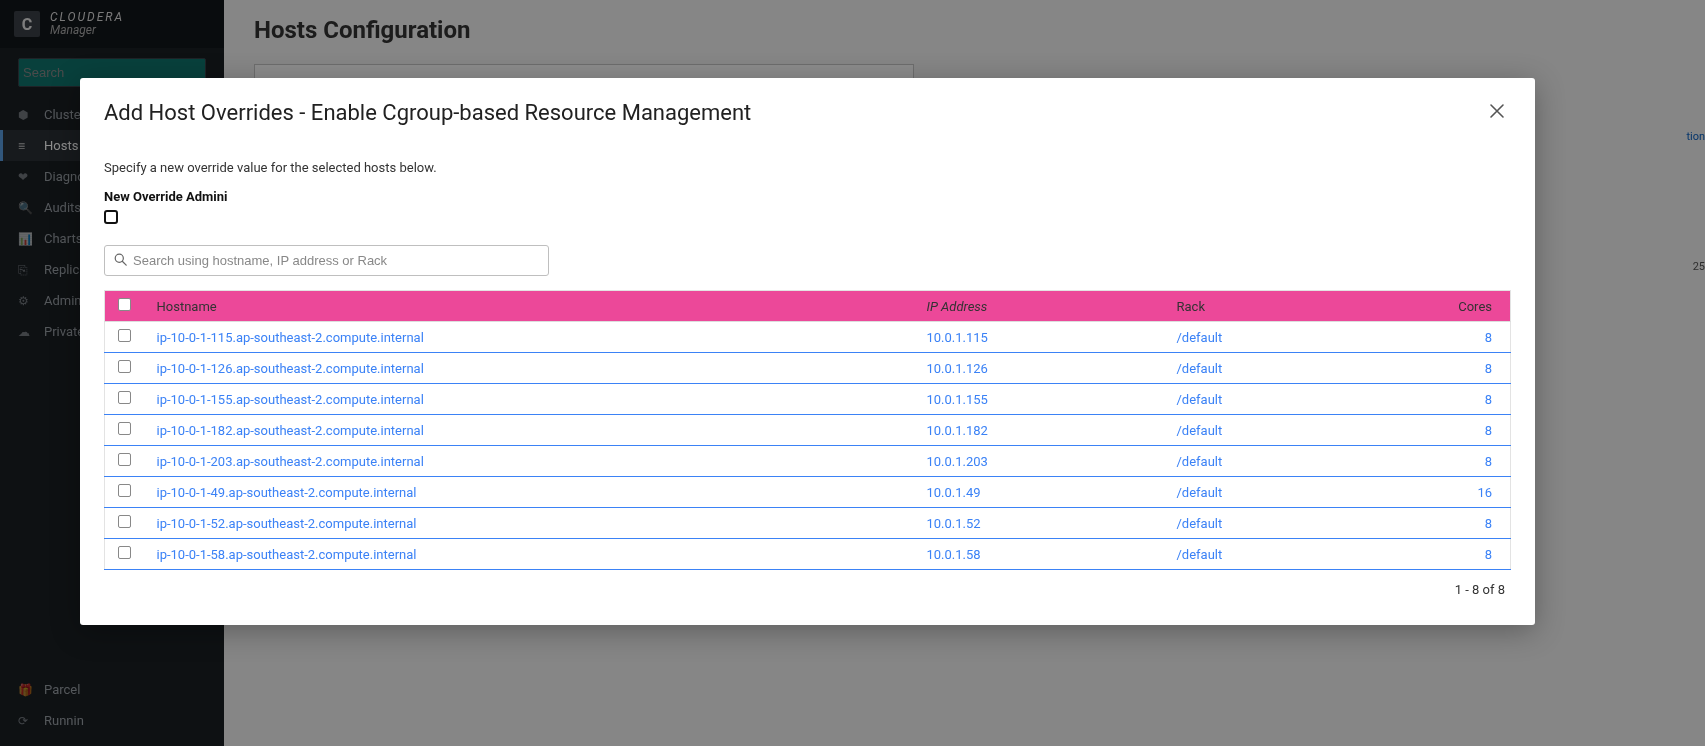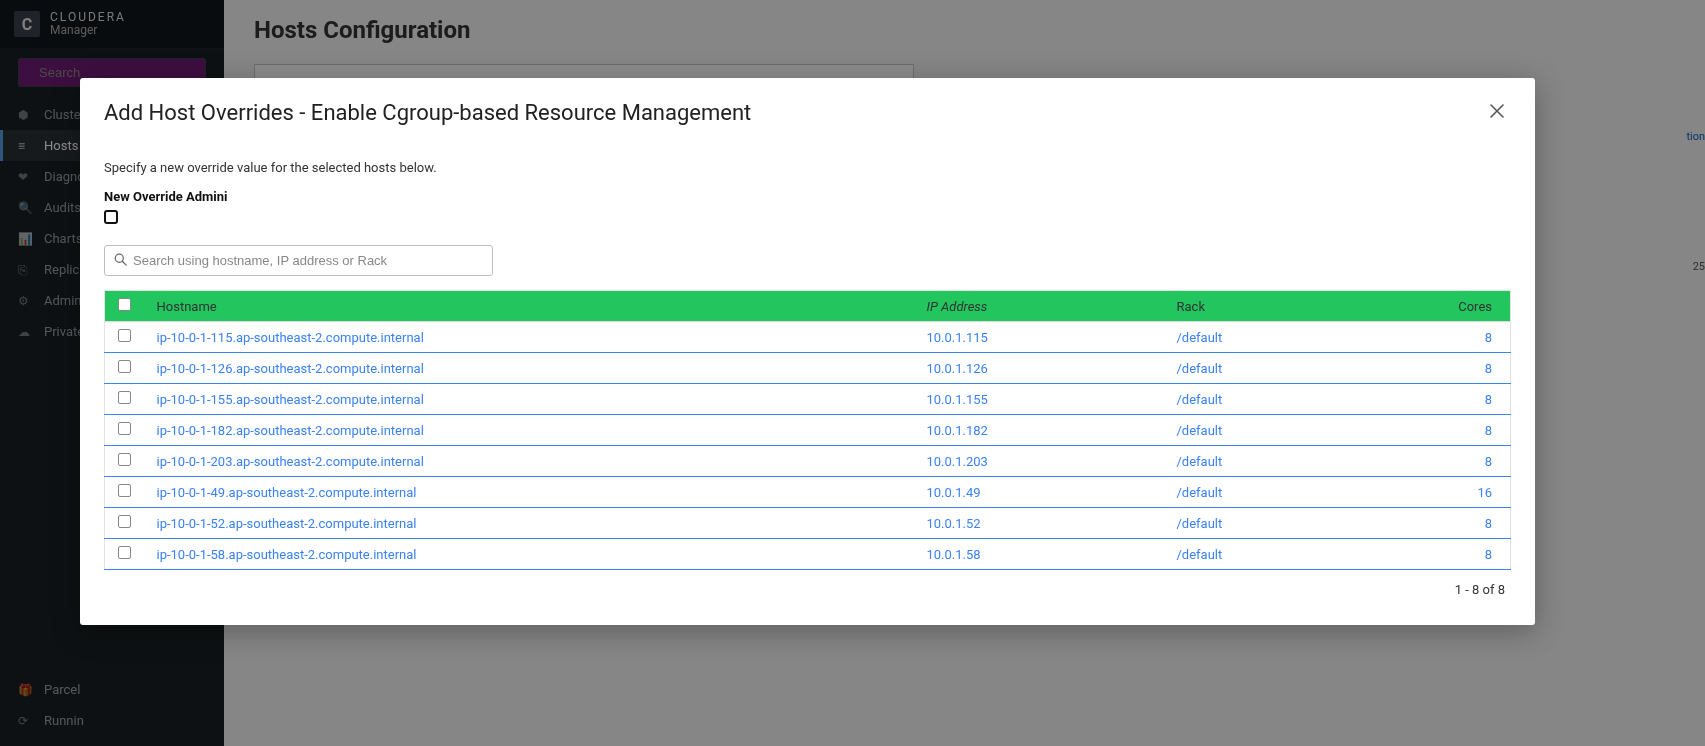--- a/index.html
+++ b/index.html
@@ -38,32 +38,32 @@
   .brand-logo {
     width: 26px; height: 26px;
     background: #3b4148;
     color: #e6e6e6;
     display: flex; align-items: center; justify-content: center;
     font-weight: 700;
     border-radius: 2px;
     margin-right: 10px;
     font-size: 16px;
   }
-  .brand-text { line-height: 1.1; }
+  .brand-text { line-height: 1.1; font-style: italic; }
   .brand-text .line1 { font-size: 12px; letter-spacing: 2px; color: #ddd; }
   .brand-text .line2 { font-size: 12px; color: #aaa; }
   .sidebar-search {
     margin: 10px 18px 6px 18px;
   }
   .sidebar-search input {
     width: 100%;
-    background: #701a75;
+    background: #0f766e;
     border: 1px solid #3a4148;
     color: #ccc;
-    padding: 6px 20px;
+    padding: 6px 4px;
     border-radius: 2px;
     font-size: 13px;
   }
   .sidebar-search input::placeholder { color: #888; }
   .sidebar ul { list-style: none; margin-top: 6px; }
   .sidebar li {
     display: flex; align-items: center;
     padding: 8px 18px;
     color: #9aa0a6;
     font-size: 13px;
@@ -161,21 +161,21 @@
   }
   .override-cb {
     width: 14px; height: 14px;
     border: 2px solid #111;
     border-radius: 3px;
     display: inline-block;
     margin-bottom: 18px;
   }
   .host-search-wrap {
     position: relative;
-    width: 389px;
+    width: 445px;
     margin-bottom: 14px;
   }
   .host-search-wrap .sicon {
     position: absolute;
     left: 10px; top: 50%; transform: translateY(-50%);
     color: #666;
     font-size: 13px;
   }
   .host-search {
     width: 100%;
@@ -193,21 +193,21 @@
   }
   table.hosts th, table.hosts td {
     padding: 7px 12px;
     border-bottom: 1px solid #3b82f6;
     text-align: left;
     color: #3b82f6;
   }
   table.hosts th {
     font-weight: 400;
     color: #333;
-    background: #22c55e;
+    background: #ec4899;
     border-bottom: 1px solid #ddd;
   }
   table.hosts th.cores, table.hosts td.cores { text-align: right; padding-right: 18px; }
   table.hosts th.cb, table.hosts td.cb { width: 40px; text-align: center; }
   table.hosts th.hostname { width: 770px; }
   table.hosts th.ip { width: 250px; font-style: italic; }
   table.hosts th.rack { width: 260px; }
   .row-cb {
     width: 13px; height: 13px;
     border: 1px solid #888;

